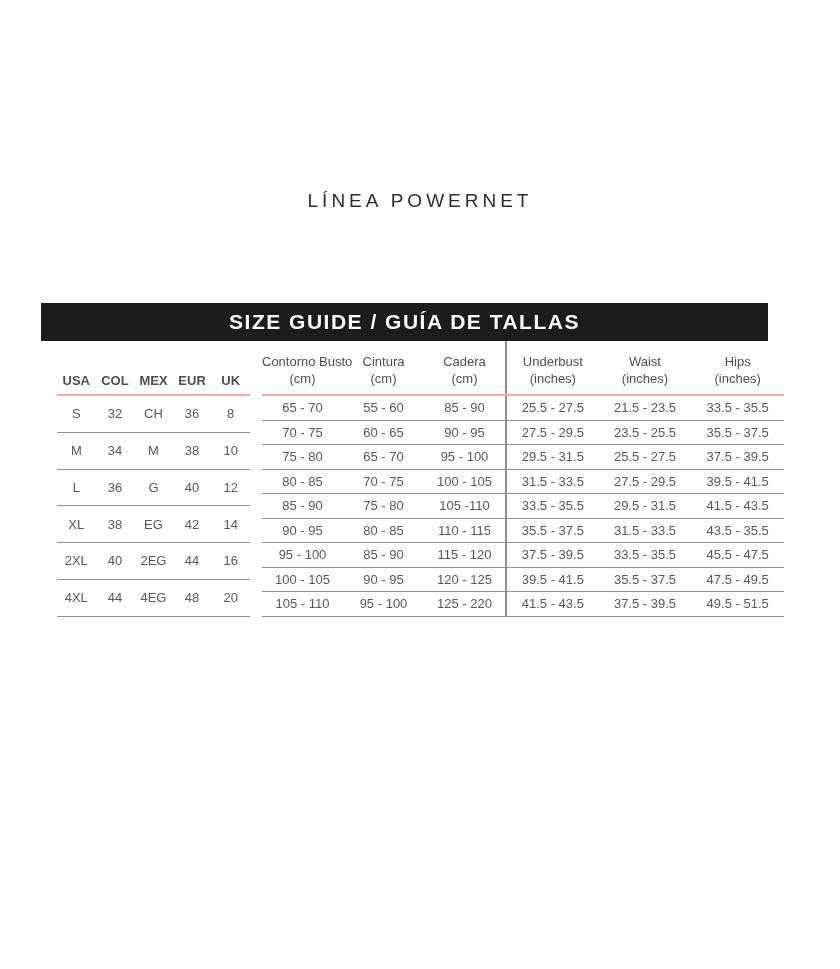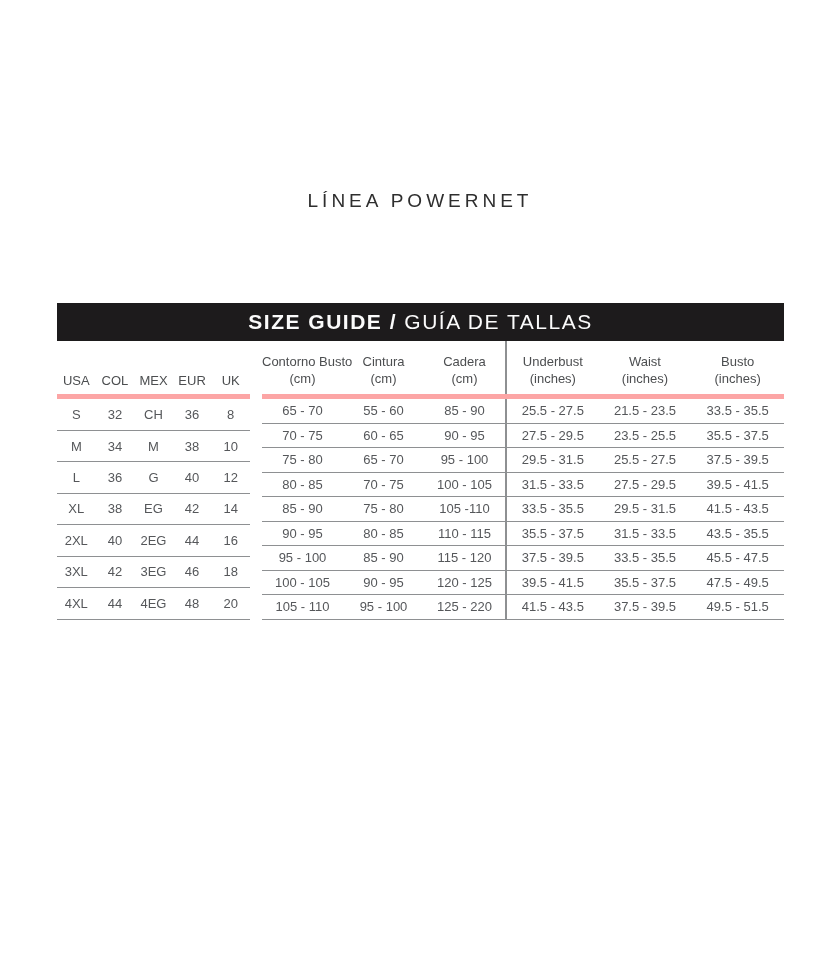--- a/index.html
+++ b/index.html
@@ -22,35 +22,35 @@
     left: 0;
     width: 100%;
     text-align: center;
     font-size: 19px;
     font-weight: 400;
     letter-spacing: 4px;
     color: #2e2e2e;
   }
   .banner {
     position: absolute;
-    left: 57px;
+    left: 41px;
     top: 303px;
     width: 727px;
     height: 38px;
     background: #1d1b1c;
     color: #fbfbfb;
     display: flex;
     align-items: center;
     justify-content: center;
     font-size: 21px;
     letter-spacing: 1.5px;
     white-space: pre;
   }
   .banner .bold-part { font-weight: 700; }
-  .banner .regular-part { font-weight: 400; }
+  .banner .regular-part { font-weight: 700; }
   .tables {
     position: absolute;
     left: 57px;
     top: 341px;
     display: flex;
     align-items: stretch;
   }
   table {
     border-collapse: collapse;
     table-layout: fixed;
@@ -59,24 +59,24 @@
   .spacer      { width: 12px; }
   .cm-table    { width: 243px; }
   .inch-table  { width: 279px; border-left: 2px solid #8e9092; }
   th {
     height: 47px;
     vertical-align: bottom;
     padding: 0 0 6px 0;
     text-align: center;
     font-size: 13px;
     color: #4c4e50;
-    border-bottom: 5px solid #fca5a5;
+    border-bottom: 2px solid #fca5a5;
     white-space: nowrap;
   }
-  .size-table th { font-weight: 400; }
+  .size-table th { font-weight: 700; }
   .cm-table th, .inch-table th { font-weight: 400; }
   th .hdr-label, th .hdr-unit { line-height: 1.3; }
   td {
     height: 23.5px;
     text-align: center;
     vertical-align: middle;
     font-size: 13px;
     font-weight: 400;
     color: #55575a;
     border-bottom: 1.5px solid #8e9092;
@@ -137,27 +137,20 @@
             <td>14</td>
           </tr>
           <tr>
             <td>2XL</td>
             <td>40</td>
             <td>2EG</td>
             <td>44</td>
             <td>16</td>
           </tr>
           <tr>
-            <td>3XL</td>
-            <td>42</td>
-            <td>3EG</td>
-            <td>46</td>
-            <td>18</td>
-          </tr>
-          <tr>
             <td>4XL</td>
             <td>44</td>
             <td>4EG</td>
             <td>48</td>
             <td>20</td>
           </tr>
         </tbody>
     </table>
 
     <div class="spacer"></div>
@@ -233,21 +226,21 @@
         <tr>
           <th>
             <div class="hdr-label">Underbust</div>
             <div class="hdr-unit">(inches)</div>
           </th>
           <th>
             <div class="hdr-label">Waist</div>
             <div class="hdr-unit">(inches)</div>
           </th>
           <th>
-            <div class="hdr-label">Busto</div>
+            <div class="hdr-label">Hips</div>
             <div class="hdr-unit">(inches)</div>
           </th>
         </tr>
       </thead>
       <tbody>
           <tr>
             <td>25.5 - 27.5</td>
             <td>21.5 - 23.5</td>
             <td>33.5 - 35.5</td>
           </tr>

